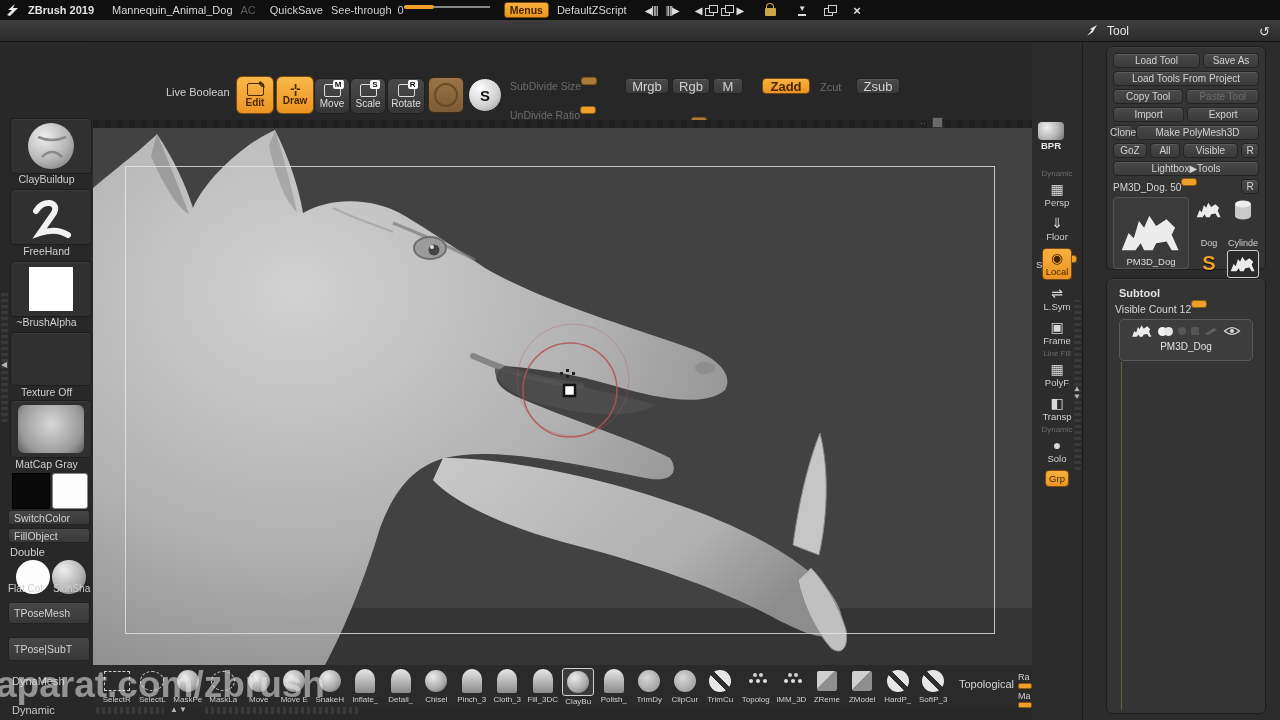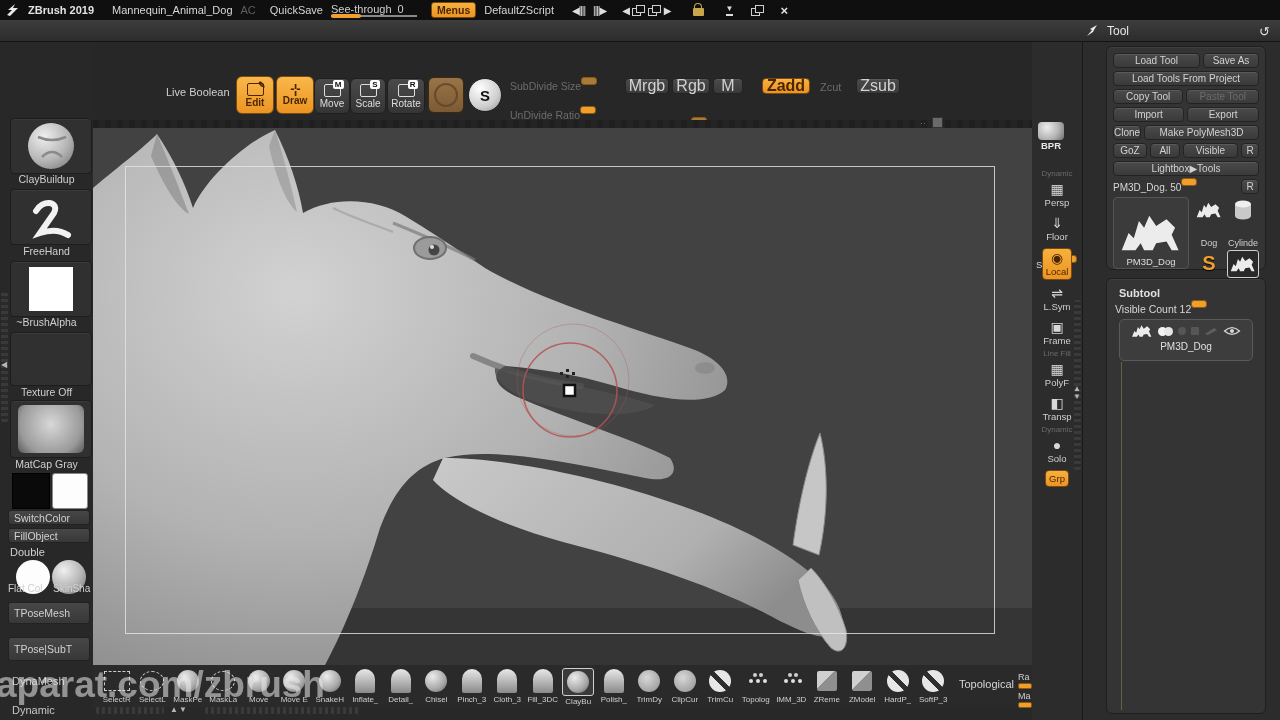--- a/index.html
+++ b/index.html
@@ -7,40 +7,40 @@
          font-family:"Liberation Sans",sans-serif;color:#c6c6c6;font-size:11px;}
   .abs{position:absolute;}
   
   #titlebar{left:0;top:0;width:1280px;height:20px;background:#0f0f0f;display:flex;align-items:center;gap:8px;padding:0 6px;box-sizing:border-box;font-size:11px;color:#cfcfcf;}
   #titlebar .app{font-weight:bold;color:#e2e2e2;}
   #titlebar .doc{color:#d8d8d8;margin-left:10px;}
   #titlebar .stats{color:#c2c2c2;font-size:10.5px;white-space:nowrap;}
   .tb-dim{color:#5f5f5f;}
   .chip{background:linear-gradient(#f7b13e,#ec9422);color:#4a2500;font-weight:bold;border-radius:3px;padding:1px 5px;border:1px solid #7a4a10;font-size:10.5px;}
   .tb-btn{color:#d5d5d5;}
-  .seethrough{display:flex;flex-direction:column;line-height:10px;}
+  .seethrough{display:flex;flex-direction:row;line-height:10px;}
   .seethrough .track{height:2px;background:#888;width:86px;position:relative;margin-top:1px;}
   .seethrough .track i{position:absolute;left:0;top:-1px;width:30px;height:4px;background:#f09f2d;border-radius:2px;}
   .scrub{letter-spacing:-1px;font-size:10px;color:#ddd;}
   .winstack{position:relative;width:13px;height:11px;display:inline-block;}
   .winstack::before{content:"";position:absolute;left:0;bottom:0;width:7px;height:6px;border:1px solid #cfcfcf;}
   .winstack::after{content:"";position:absolute;right:0;top:0;width:7px;height:6px;border:1px solid #cfcfcf;background:#0f0f0f;}
   .lockicon{position:relative;width:11px;height:8px;background:#caa64a;border-radius:1px;display:inline-block;margin-top:4px;}
   .lockicon::before{content:"";position:absolute;left:1px;top:-5px;width:6px;height:5px;border:1.5px solid #caa64a;border-bottom:none;border-radius:4px 4px 0 0;}
   .winbtn{color:#e0e0e0;font-weight:bold;font-size:13px;line-height:13px;}
   .minbtn{border-bottom:2px solid #ddd;font-size:8px;line-height:8px;padding-bottom:1px;color:#ddd;}
   
   #menubar{left:0;top:20px;width:1280px;height:22px;background:linear-gradient(#3d3d3d,#2c2c2c);border-bottom:1px solid #141414;display:flex;align-items:center;padding:0 12px;box-sizing:border-box;}
   #menus{display:flex;gap:15px;}
   .menu-item{color:#bdbdbd;font-size:11px;cursor:default;text-shadow:0 1px 1px #111;}
   #palette-head{position:absolute;left:1085px;top:20px;width:195px;height:22px;display:flex;align-items:center;gap:8px;}
   #palette-head .ptitle{font-size:12px;color:#e6e6e6;}
   #palette-head .reset{margin-left:auto;margin-right:10px;color:#ddd;font-size:13px;}
   
-  .btn{background:linear-gradient(#4a4a4a,#3a3a3a);border:1px solid #232323;border-radius:4px;box-shadow:inset 0 1px 0 rgba(255,255,255,.09);color:#d2d2d2;display:inline-flex;align-items:center;justify-content:center;padding:0 6px;height:16px;font-size:16px;box-sizing:border-box;white-space:nowrap;}
+  .btn{background:linear-gradient(#4a4a4a,#3a3a3a);border:1px solid #232323;border-radius:4px;box-shadow:inset 0 1px 0 rgba(255,255,255,.09);color:#d2d2d2;display:inline-flex;align-items:center;justify-content:center;padding:0 6px;height:16px;font-size:13px;box-sizing:border-box;white-space:nowrap;}
   .btn.orange{background:linear-gradient(#f7b13e,#ec9422);color:#4a2500;border-color:#7a4a10;font-weight:bold;}
   .btn.dimtxt{color:#6c6c6c;}
   .slider{position:relative;}
   .slider .lab{font-size:10.5px;color:#d6d6d6;white-space:nowrap;}
   .slider .lab.dim{color:#6c6c6c;}
   .slider .track{height:1px;background:#9a9a9a;position:relative;margin-top:2px;}
   .slider .handle{position:absolute;top:-3px;width:14px;height:6px;border-radius:3px;background:#f09f2d;border:1px solid #8a5a10;}
   .slider .handle.brown{background:#a97b3a;}
   
   #shelf{left:93px;top:42px;width:1187px;height:78px;background:#272727;}
@@ -490,21 +490,21 @@
       </div>
     <div class="prow">
       <span class="btn grow">Copy Tool</span>
       <span class="btn grow dimtxt">Paste Tool</span>
     </div>
     <div class="prow">
       <span class="btn grow">Import</span>
       <span class="btn grow">Export</span>
     </div>
     <div class="prow">
-      <span class="btn" style="width:28px;">Clone</span>
+      <span class="btn" style="width:20px;">Clone</span>
       <span class="btn grow">Make PolyMesh3D</span>
     </div>
     <div class="prow">
       <span class="btn" style="width:34px;">GoZ</span>
       <span class="btn" style="width:30px;">All</span>
       <span class="btn grow">Visible</span>
       <span class="btn" style="width:18px;">R</span>
     </div>
     <div class="prow">
         <span class="btn grow">Lightbox▶Tools</span>

